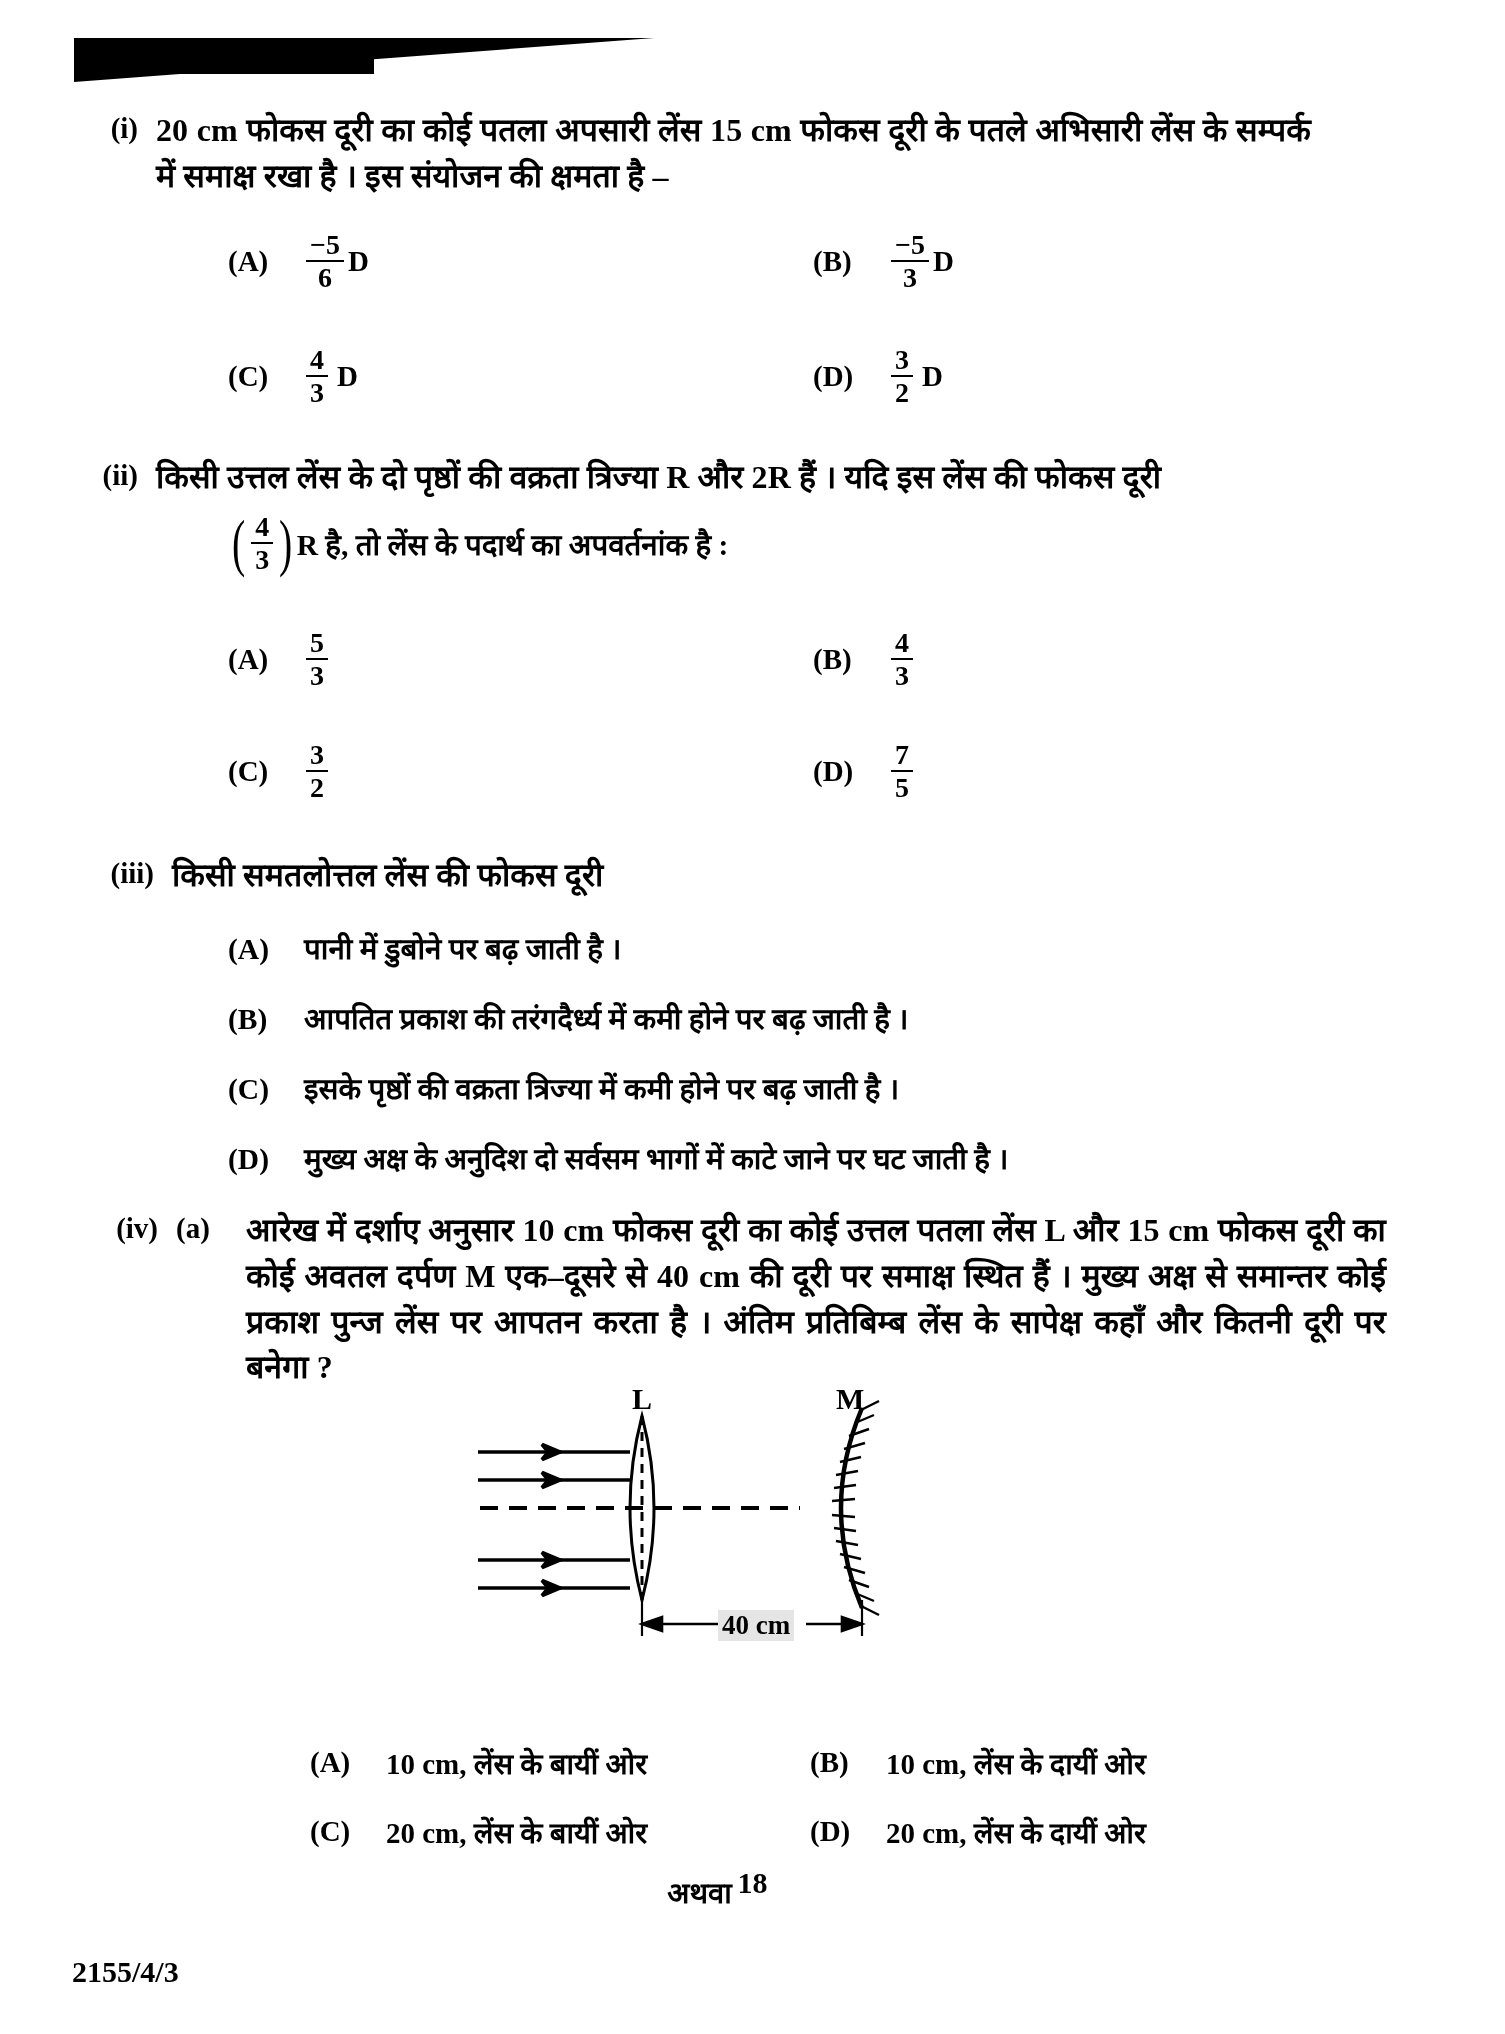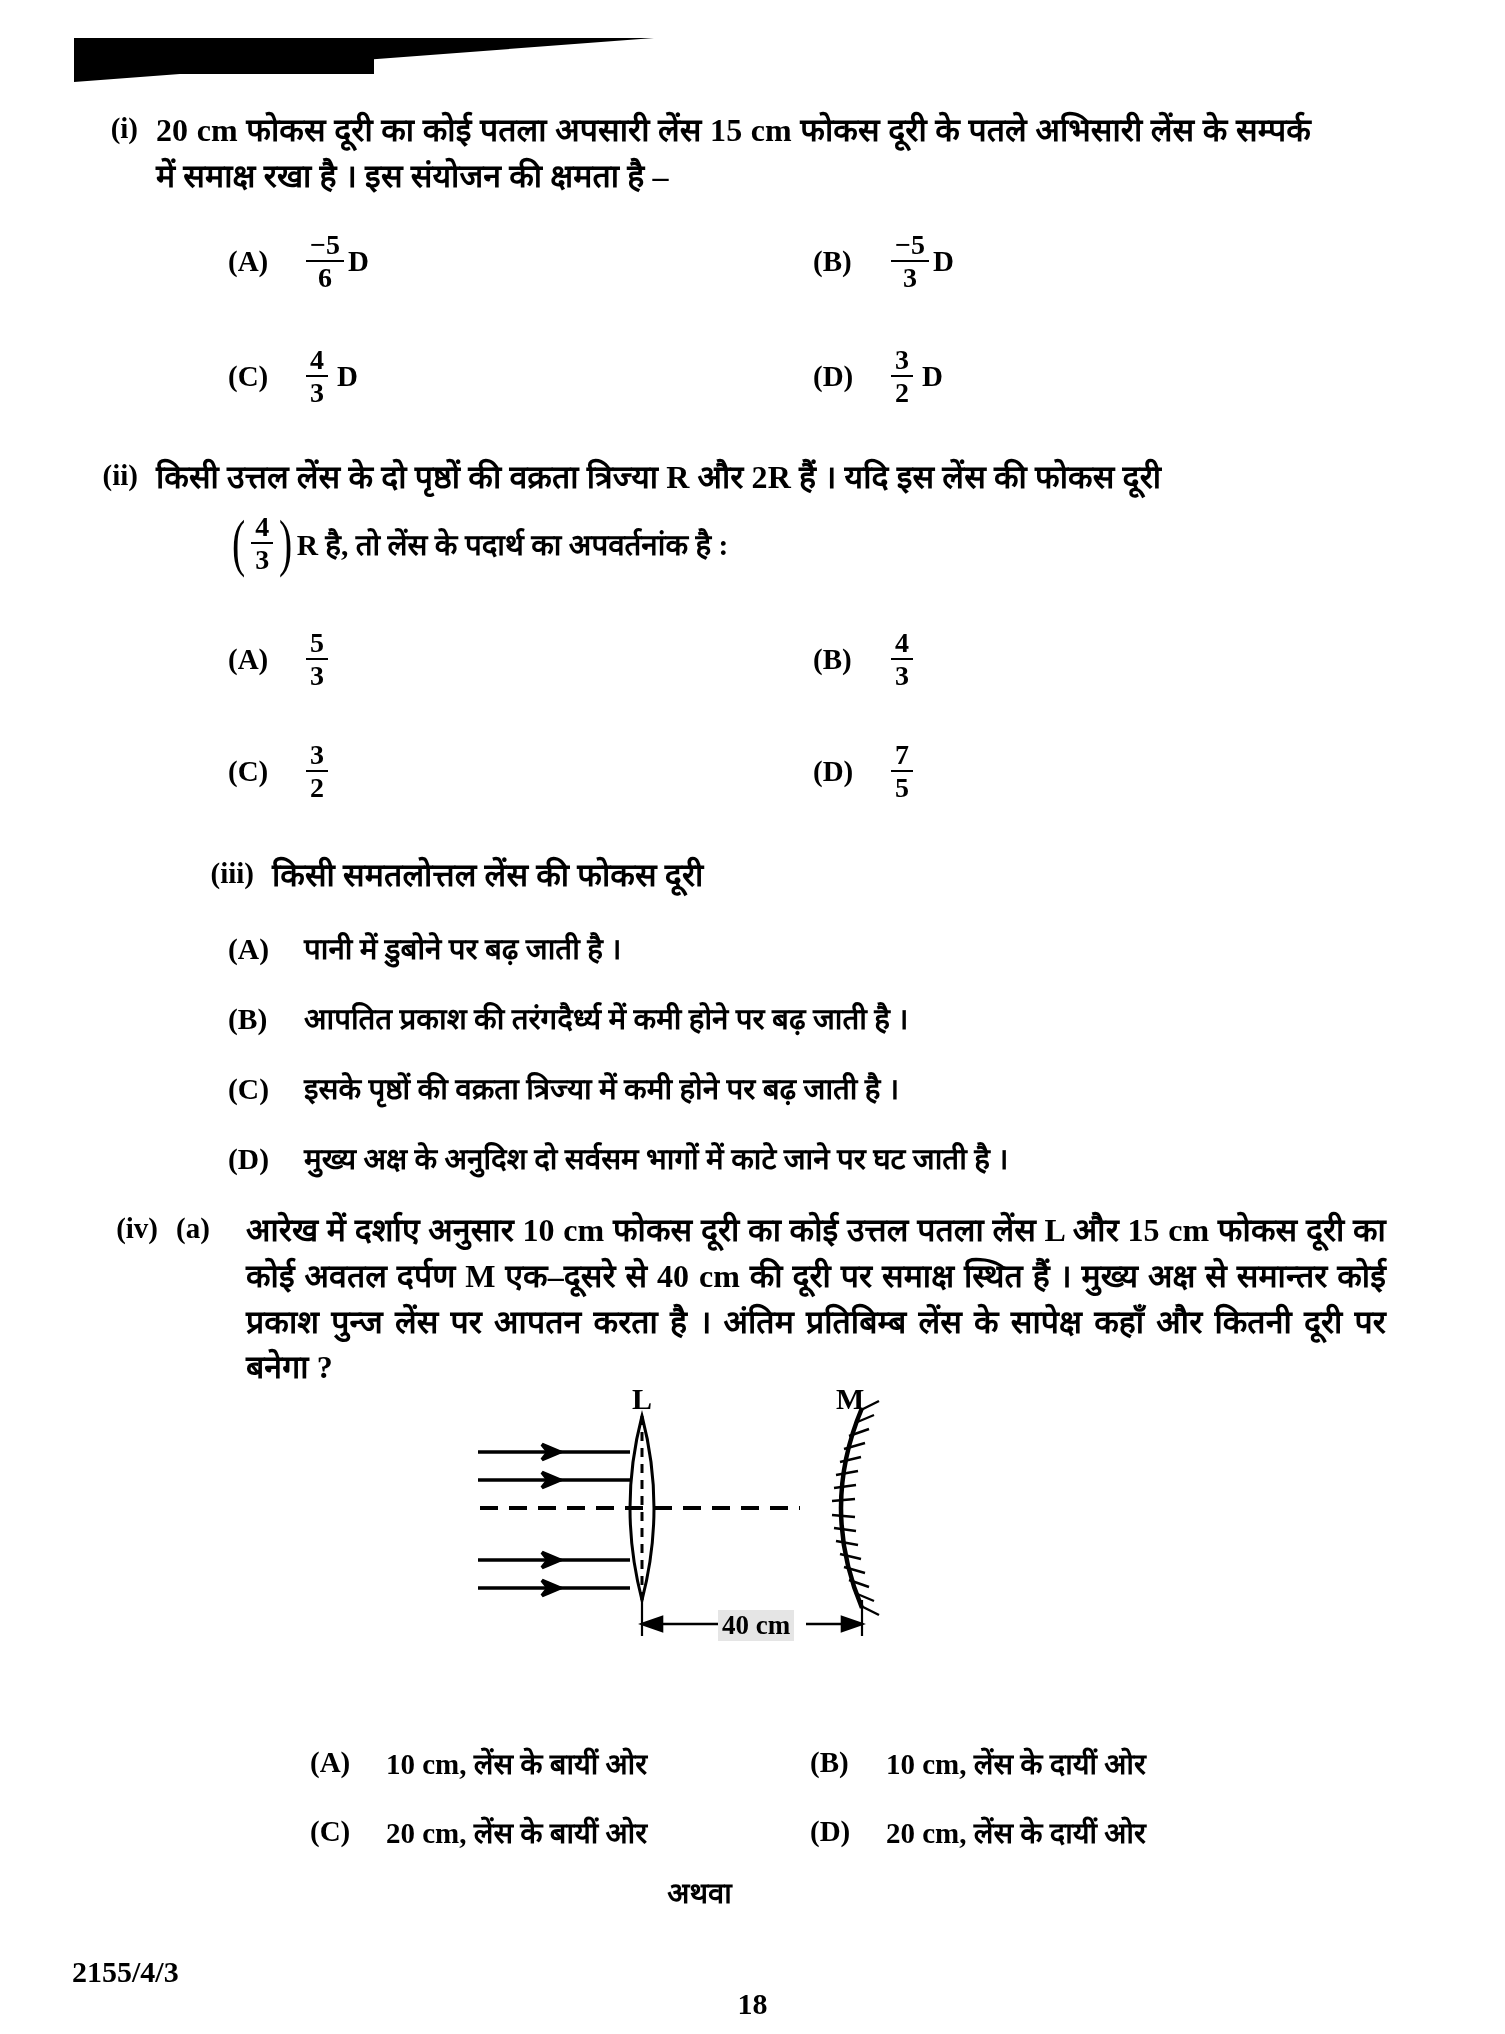--- a/index.html
+++ b/index.html
@@ -163,21 +163,21 @@
   .footer-left {
     position: absolute;
     left: 72px;
     top: 1955px;
     font-weight: bold;
     font-size: 30px;
   }
   .footer-center {
     position: absolute;
     left: 0;
-    top: 1987px;
+    top: 1866px;
     width: 1505px;
     text-align: center;
     font-weight: bold;
     font-size: 30px;
   }
   .athava {
     position: absolute;
     left: 0;
     top: 1872px;
     width: 1399px;
@@ -297,21 +297,21 @@
       <span class="opt-tag">(D)</span>
       <span class="opt-body">
         <span class="frac">
           <span class="num">7</span>
           <span class="den">5</span>
         </span>
       </span>
     </div>
   </div>
 
-  <div class="q-row" style="left:72px; top:853px; width:1200px;justify-content:center;">
+  <div class="q-row" style="left:72px; top:853px; width:1200px;">
     <div class="q-label" style="width:100px; flex:0 0 100px;">(iii)</div>
     <div class="q-text nojust" style="width:900px;">किसी समतलोत्तल लेंस की फोकस दूरी</div>
   </div>
 
   <div class="stmt-row" style="left:228px; top:927px; width:1150px;">
     <span class="stmt-tag">(A)</span>
     <span>पानी में डुबोने पर बढ़ जाती है ।</span>
   </div>
   <div class="stmt-row" style="left:228px; top:997px; width:1150px;">
     <span class="stmt-tag">(B)</span>

